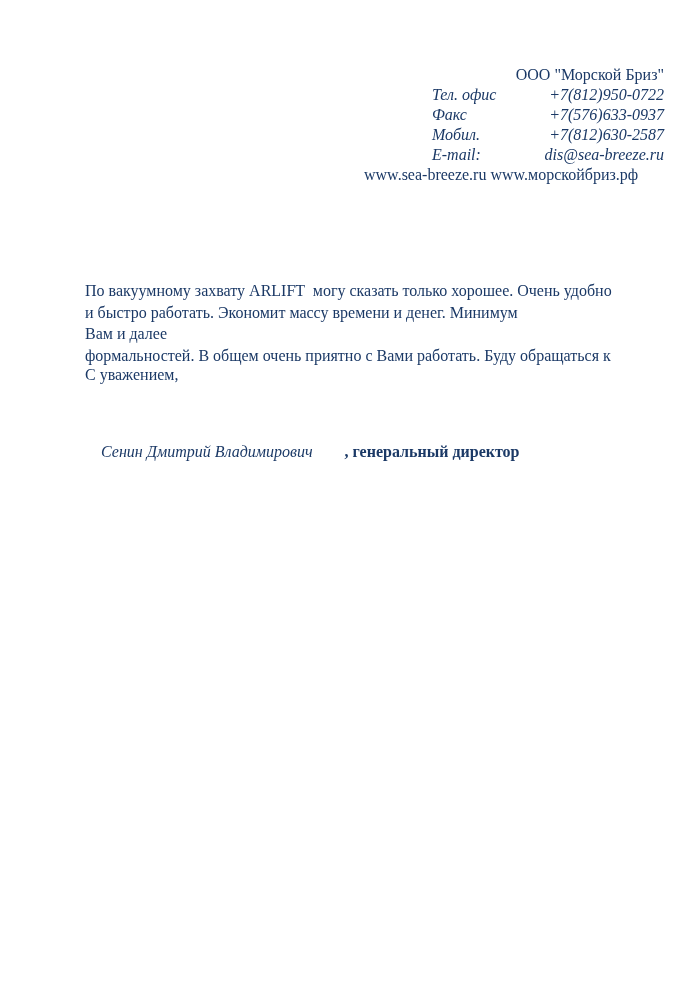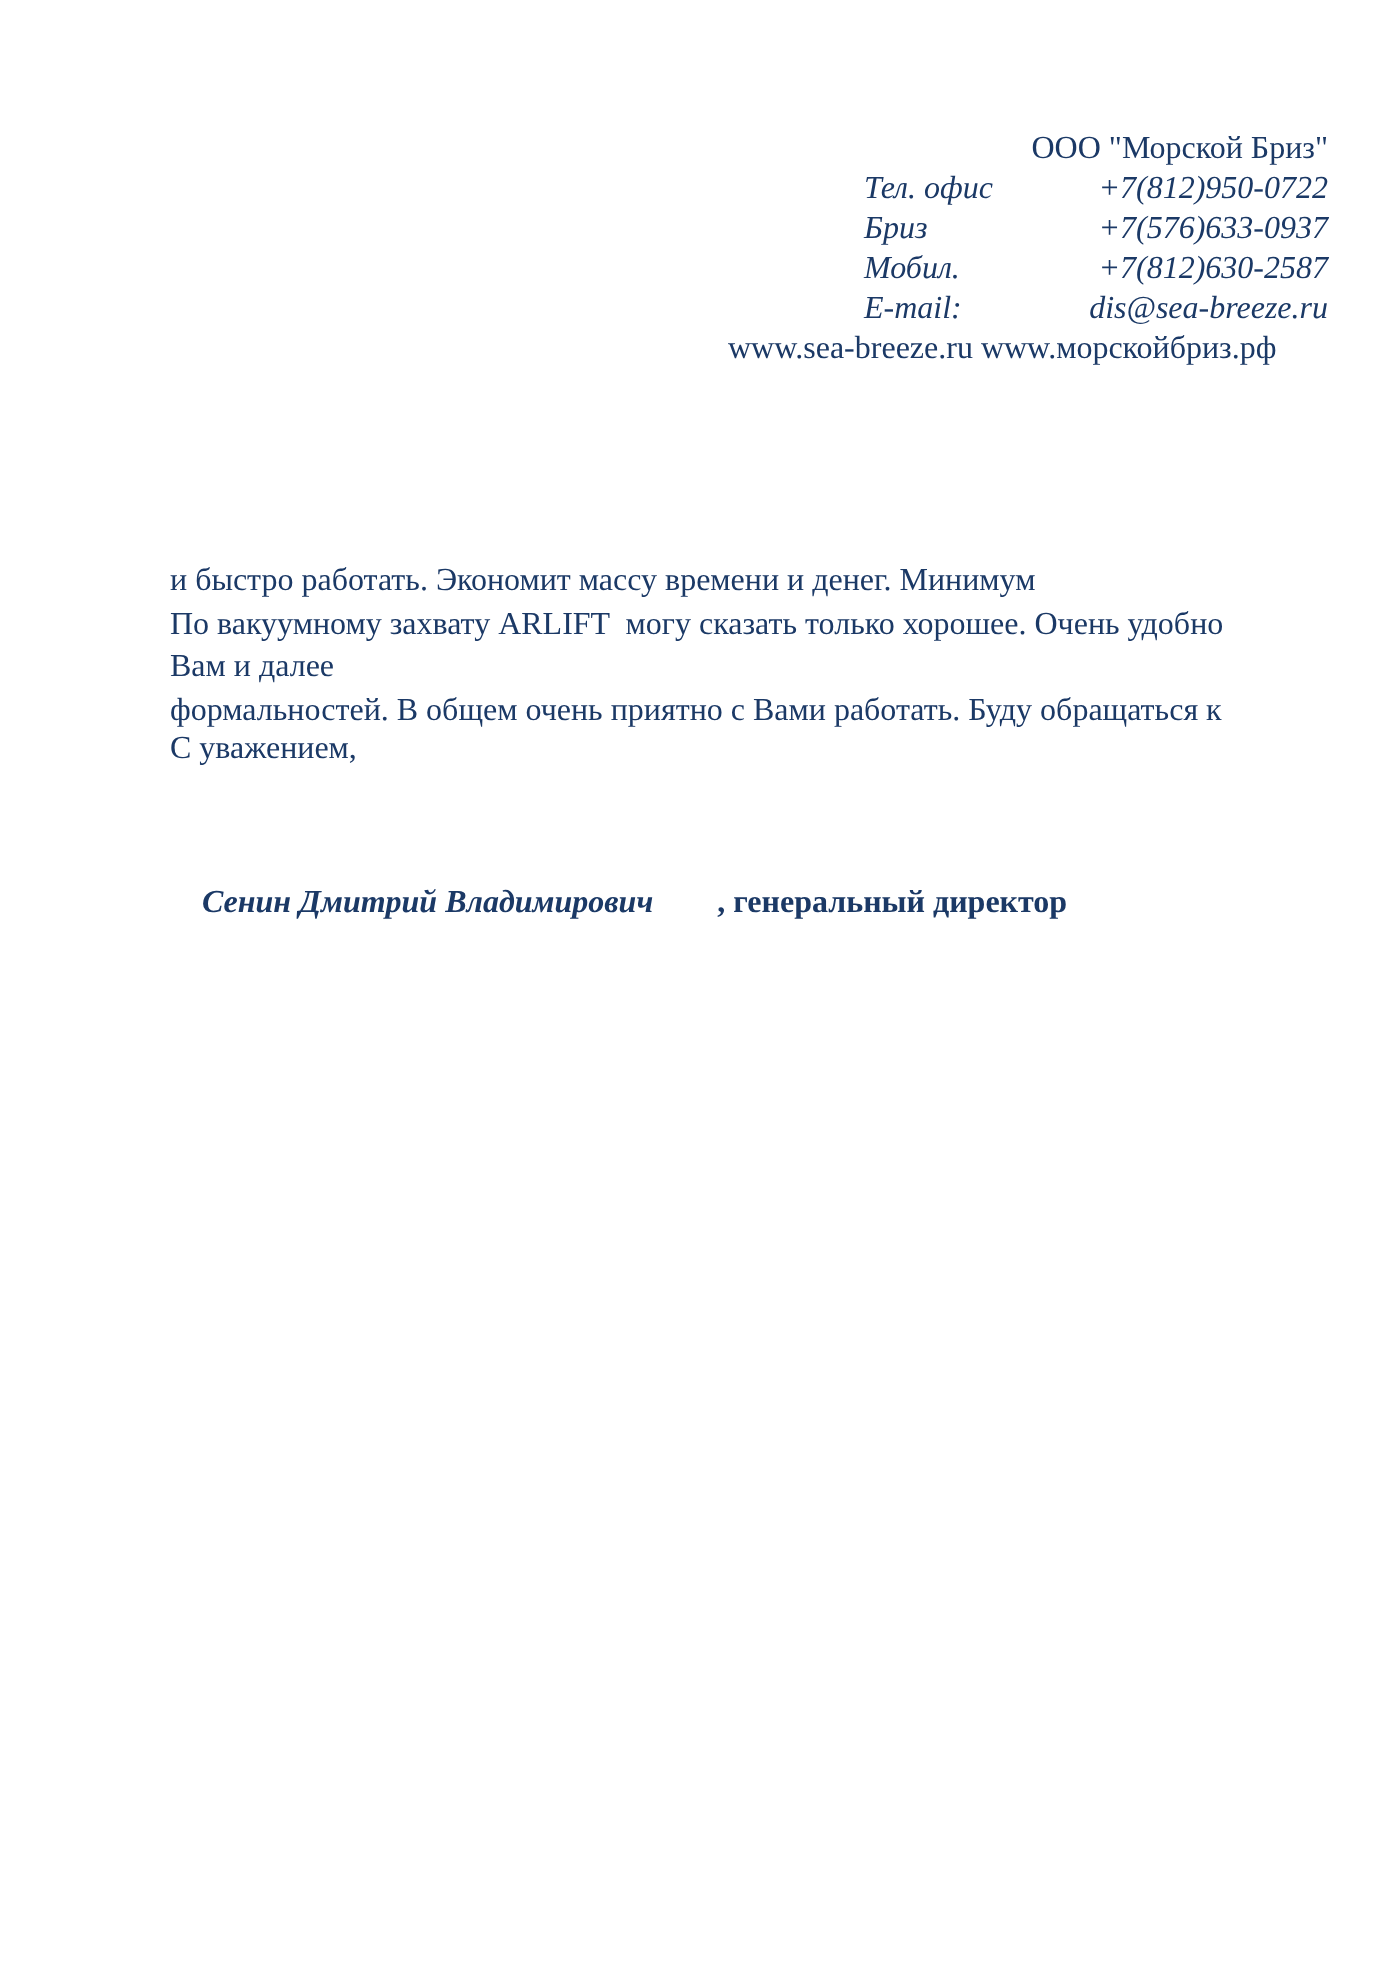--- a/index.html
+++ b/index.html
@@ -50,57 +50,57 @@
     white-space: pre;
   }
   .signature-line {
     position: absolute;
     left: 85px;
     top: 419px;
     font-size: 16px;
     line-height: 21.5px;
     white-space: pre;
   }
-  .signature-name { font-weight: bold; font-style: italic; }
+  .signature-name { font-weight: normal; font-style: italic; }
   .signature-title { font-weight: bold; font-style: normal; margin-left: 32px; }
 </style>
 </head>
 <body>
 
 <div class="page">
 
   <div class="header-block">
     <div class="company-line">ООО "Морской Бриз"</div>
 
     <div class="contact-row">
       <span class="contact-label">Тел. офис</span>
       <span class="contact-value">+7(812)950-0722</span>
     </div>
 
     <div class="contact-row">
-      <span class="contact-label">Бриз</span>
+      <span class="contact-label">Факс</span>
       <span class="contact-value">+7(576)633-0937</span>
     </div>
 
     <div class="contact-row">
       <span class="contact-label">Мобил.</span>
       <span class="contact-value">+7(812)630-2587</span>
     </div>
 
     <div class="contact-row">
       <span class="contact-label">E-mail:</span>
       <span class="contact-value">dis@sea-breeze.ru</span>
     </div>
 
     <div class="websites-line">www.sea-breeze.ru www.морскойбриз.рф</div>
   </div>
 
   <div class="body-paragraph">
+    <div class="body-line">По вакуумному захвату ARLIFT  могу сказать только хорошее. Очень удобно</div>
     <div class="body-line">и быстро работать. Экономит массу времени и денег. Минимум</div>
-    <div class="body-line">По вакуумному захвату ARLIFT  могу сказать только хорошее. Очень удобно</div>
     <div class="body-line">Вам и далее</div>
     <div class="body-line">формальностей. В общем очень приятно с Вами работать. Буду обращаться к</div>
   </div>
 
   <div class="regards-line">С уважением,</div>
 
   <div class="signature-line">
     <span class="signature-name">Сенин Дмитрий Владимирович</span><span class="signature-title">, генеральный директор</span>
   </div>
 

